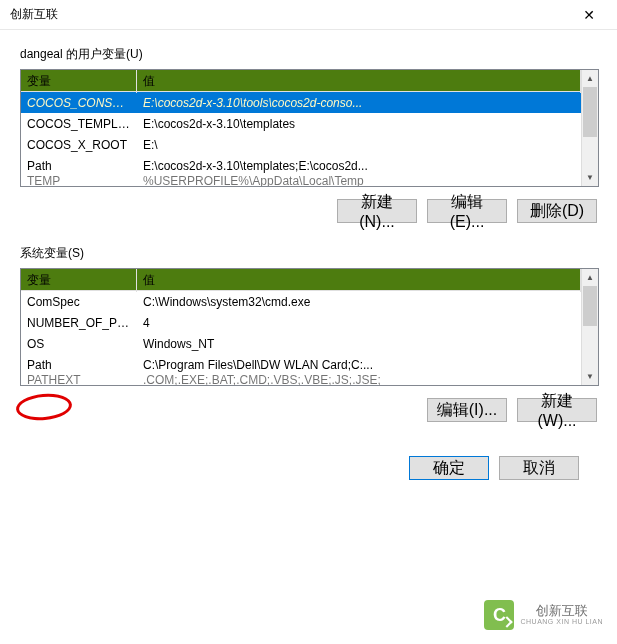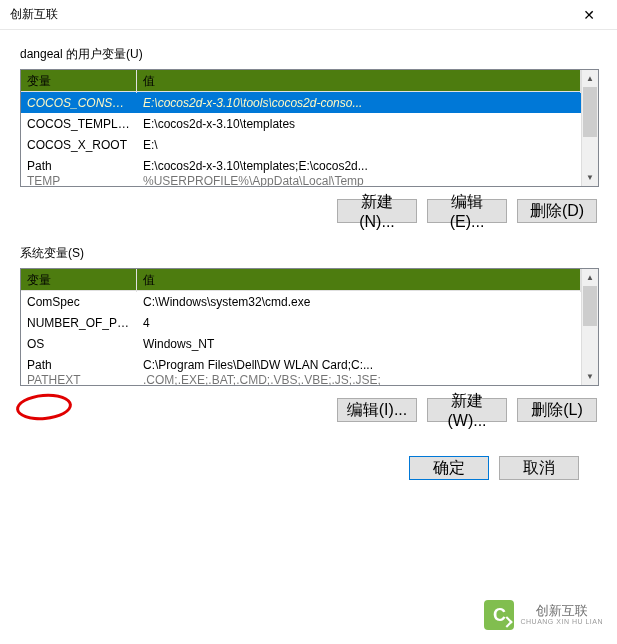--- a/index.html
+++ b/index.html
@@ -267,21 +267,20 @@
       <div class="sb-arrow">▲</div>
       <div class="sb-track">
           <div class="sb-thumb" style="height:40px;"></div>
         </div>
       <div class="sb-arrow">▼</div>
     </div>
   </div>
   <div class="btn-row">
     <button class="btn">编辑(I)...</button>
     <button class="btn">新建(W)...</button>
-    <button class="btn">删除(L)</button>
   </div>
 
   <div class="footer">
     <button class="btn" style="border-color:#0078d7;">确定</button>
     <button class="btn">取消</button>
   </div>
 
 </div>
 
 <div class="circle-annot"></div>

